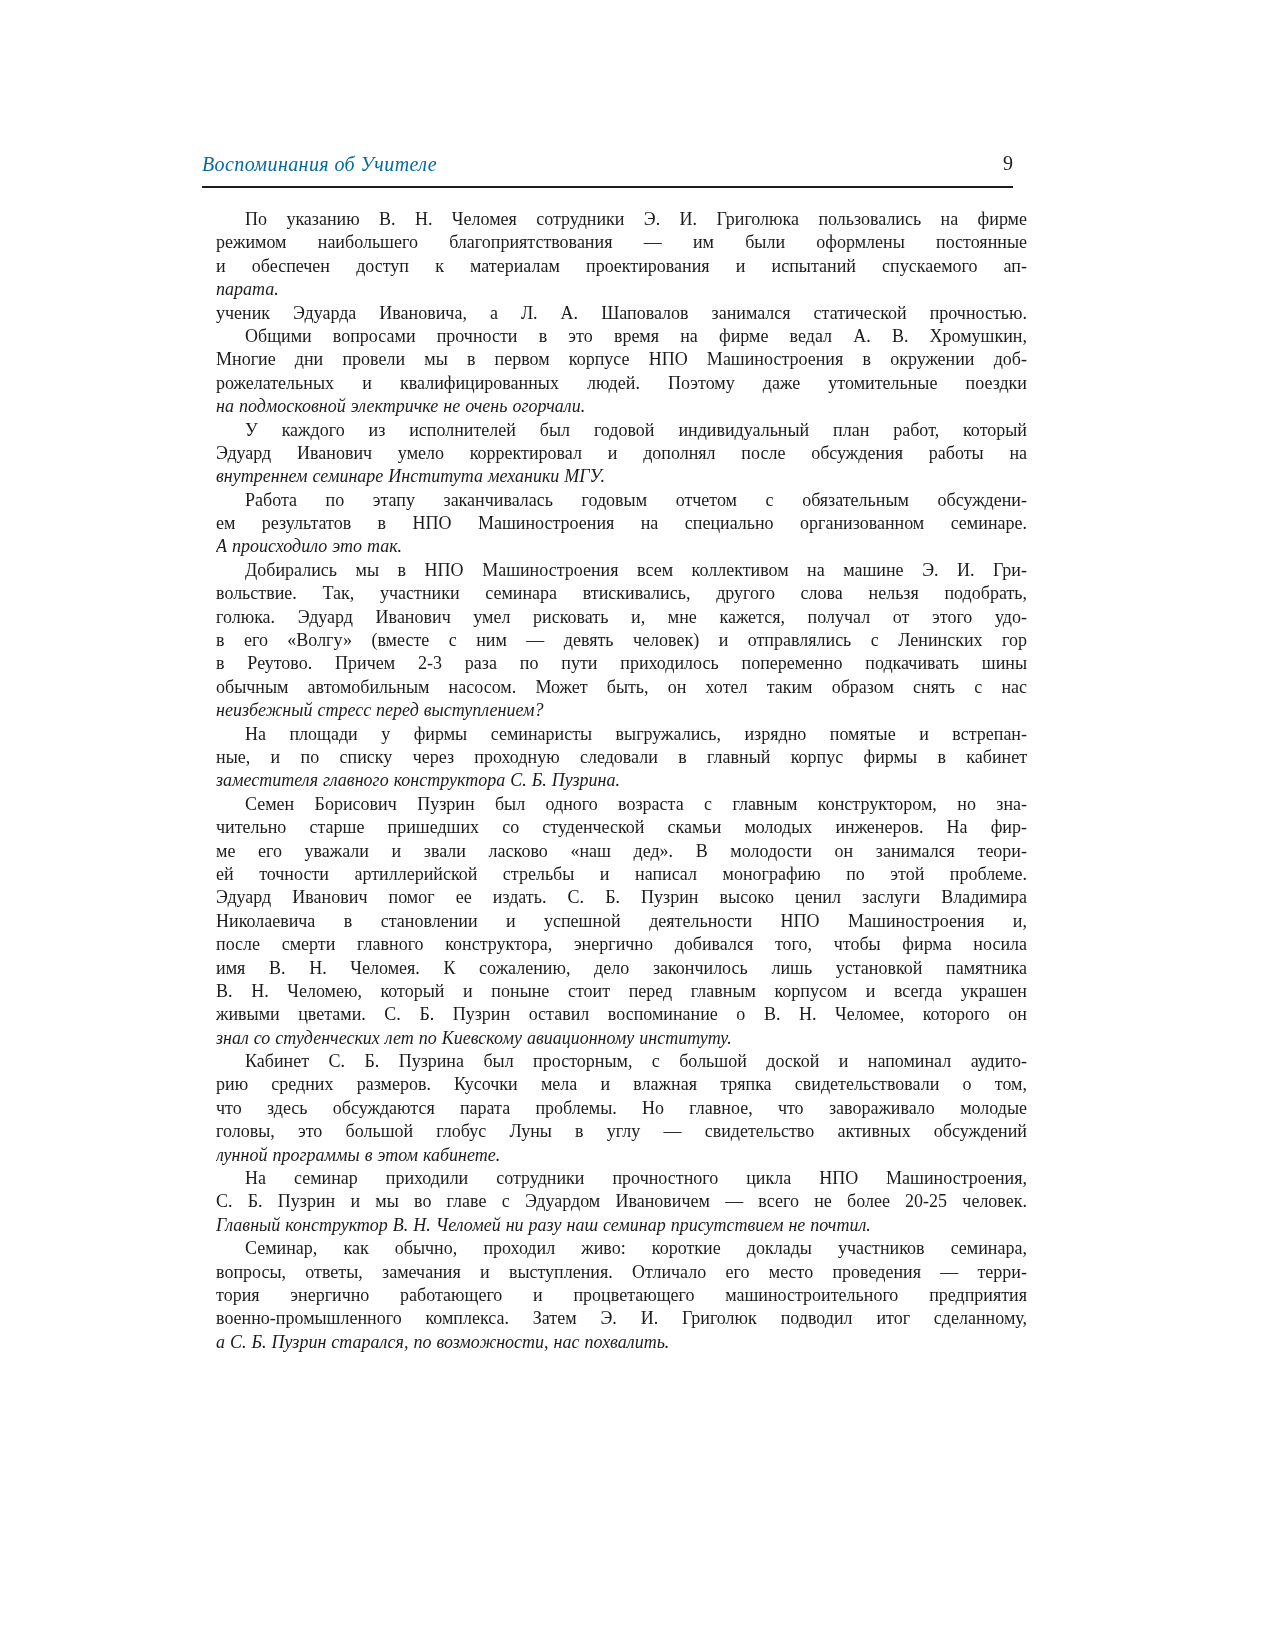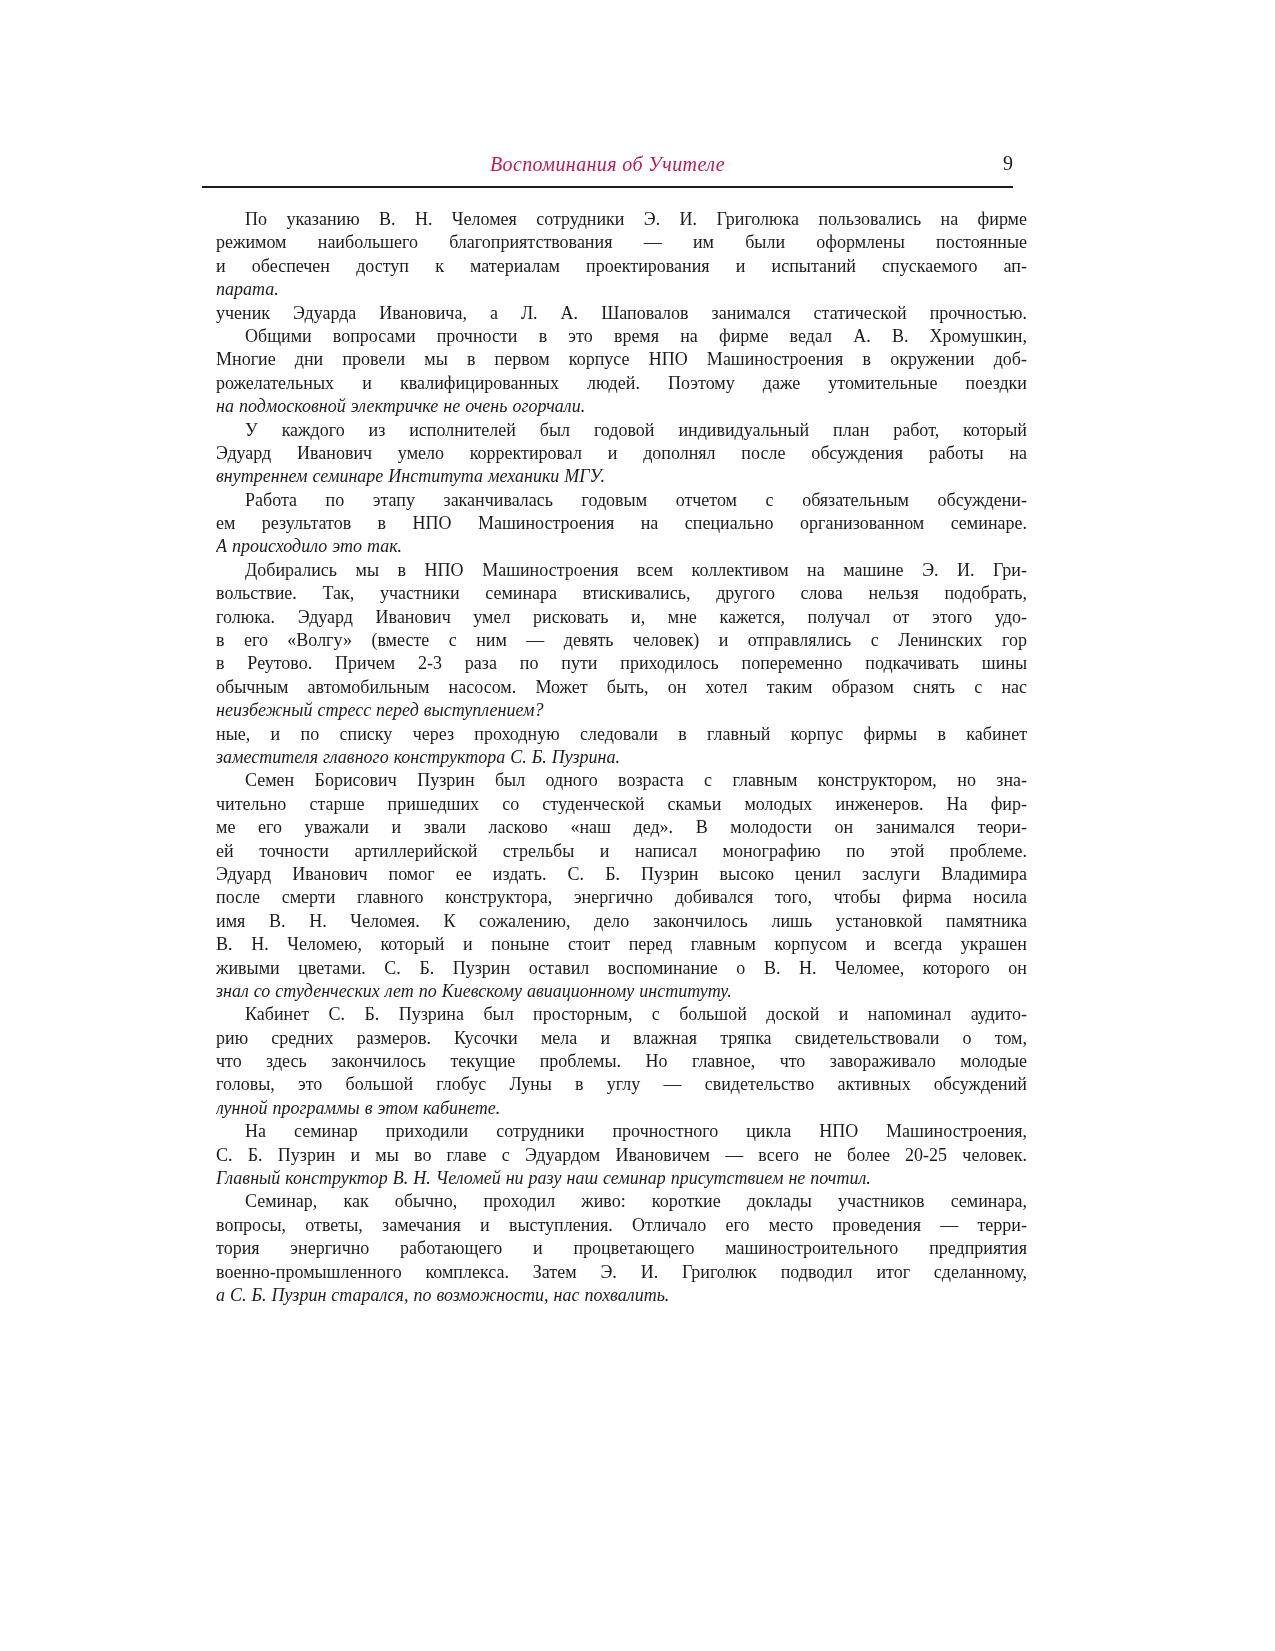--- a/index.html
+++ b/index.html
@@ -15,25 +15,25 @@
     color: #1c1c1c;
     font-family: "Liberation Serif", "DejaVu Serif", serif;
     overflow: hidden;
   }
   
   .running-title {
     position: absolute;
     left: 202px;
     width: 811px;
     top: 153px;
-    text-align: center;
+    text-align: left;
     font-style: italic;
     font-size: 20px;
     letter-spacing: 0.4px;
-    color: #be185d;
+    color: #0369a1;
   }
   .page-num {
     position: absolute;
     right: 262px;
     top: 152px;
     font-size: 20px;
     color: #1c1c1c;
   }
   .rule {
     position: absolute;
@@ -102,39 +102,41 @@
       <div class="para">
         <div class="line first">Добирались мы в НПО Машиностроения всем коллективом на машине Э.&nbsp;И.&nbsp;Гри-</div>
         <div class="line">вольствие. Так, участники семинара втискивались, другого слова нельзя подобрать,</div>
         <div class="line">голюка. Эдуард Иванович умел рисковать и, мне кажется, получал от этого удо-</div>
         <div class="line">в его «Волгу» (вместе с ним — девять человек) и отправлялись с Ленинских гор</div>
         <div class="line">в Реутово. Причем 2-3 раза по пути приходилось попеременно подкачивать шины</div>
         <div class="line">обычным автомобильным насосом. Может быть, он хотел таким образом снять с нас</div>
         <div class="line last">неизбежный стресс перед выступлением?</div>
       </div>
       <div class="para">
+        <div class="line first">На площади у фирмы семинаристы выгружались, изрядно помятые и встрепан-</div>
         <div class="line">ные, и по списку через проходную следовали в главный корпус фирмы в кабинет</div>
         <div class="line last">заместителя главного конструктора С.&nbsp;Б.&nbsp;Пузрина.</div>
       </div>
       <div class="para">
         <div class="line first">Семен Борисович Пузрин был одного возраста с главным конструктором, но зна-</div>
         <div class="line">чительно старше пришедших со студенческой скамьи молодых инженеров. На фир-</div>
         <div class="line">ме его уважали и звали ласково «наш дед». В молодости он занимался теори-</div>
         <div class="line">ей точности артиллерийской стрельбы и написал монографию по этой проблеме.</div>
         <div class="line">Эдуард Иванович помог ее издать. С.&nbsp;Б.&nbsp;Пузрин высоко ценил заслуги Владимира</div>
+        <div class="line">Николаевича в становлении и успешной деятельности НПО Машиностроения и,</div>
         <div class="line">после смерти главного конструктора, энергично добивался того, чтобы фирма носила</div>
         <div class="line">имя В.&nbsp;Н.&nbsp;Челомея. К сожалению, дело закончилось лишь установкой памятника</div>
         <div class="line">В.&nbsp;Н.&nbsp;Челомею, который и поныне стоит перед главным корпусом и всегда украшен</div>
         <div class="line">живыми цветами. С.&nbsp;Б.&nbsp;Пузрин оставил воспоминание о В.&nbsp;Н.&nbsp;Челомее, которого он</div>
         <div class="line last">знал со студенческих лет по Киевскому авиационному институту.</div>
       </div>
       <div class="para">
         <div class="line first">Кабинет С.&nbsp;Б.&nbsp;Пузрина был просторным, с большой доской и напоминал аудито-</div>
         <div class="line">рию средних размеров. Кусочки мела и влажная тряпка свидетельствовали о том,</div>
-        <div class="line">что здесь закончилось текущие проблемы. Но главное, что завораживало молодые</div>
+        <div class="line">что здесь обсуждаются парата проблемы. Но главное, что завораживало молодые</div>
         <div class="line">головы, это большой глобус Луны в углу — свидетельство активных обсуждений</div>
         <div class="line last">лунной программы в этом кабинете.</div>
       </div>
       <div class="para">
         <div class="line first">На семинар приходили сотрудники прочностного цикла НПО Машиностроения,</div>
         <div class="line">С.&nbsp;Б.&nbsp;Пузрин и мы во главе с Эдуардом Ивановичем — всего не более 20-25 человек.</div>
         <div class="line last">Главный конструктор В.&nbsp;Н.&nbsp;Челомей ни разу наш семинар присутствием не почтил.</div>
       </div>
       <div class="para">
         <div class="line first">Семинар, как обычно, проходил живо: короткие доклады участников семинара,</div>

